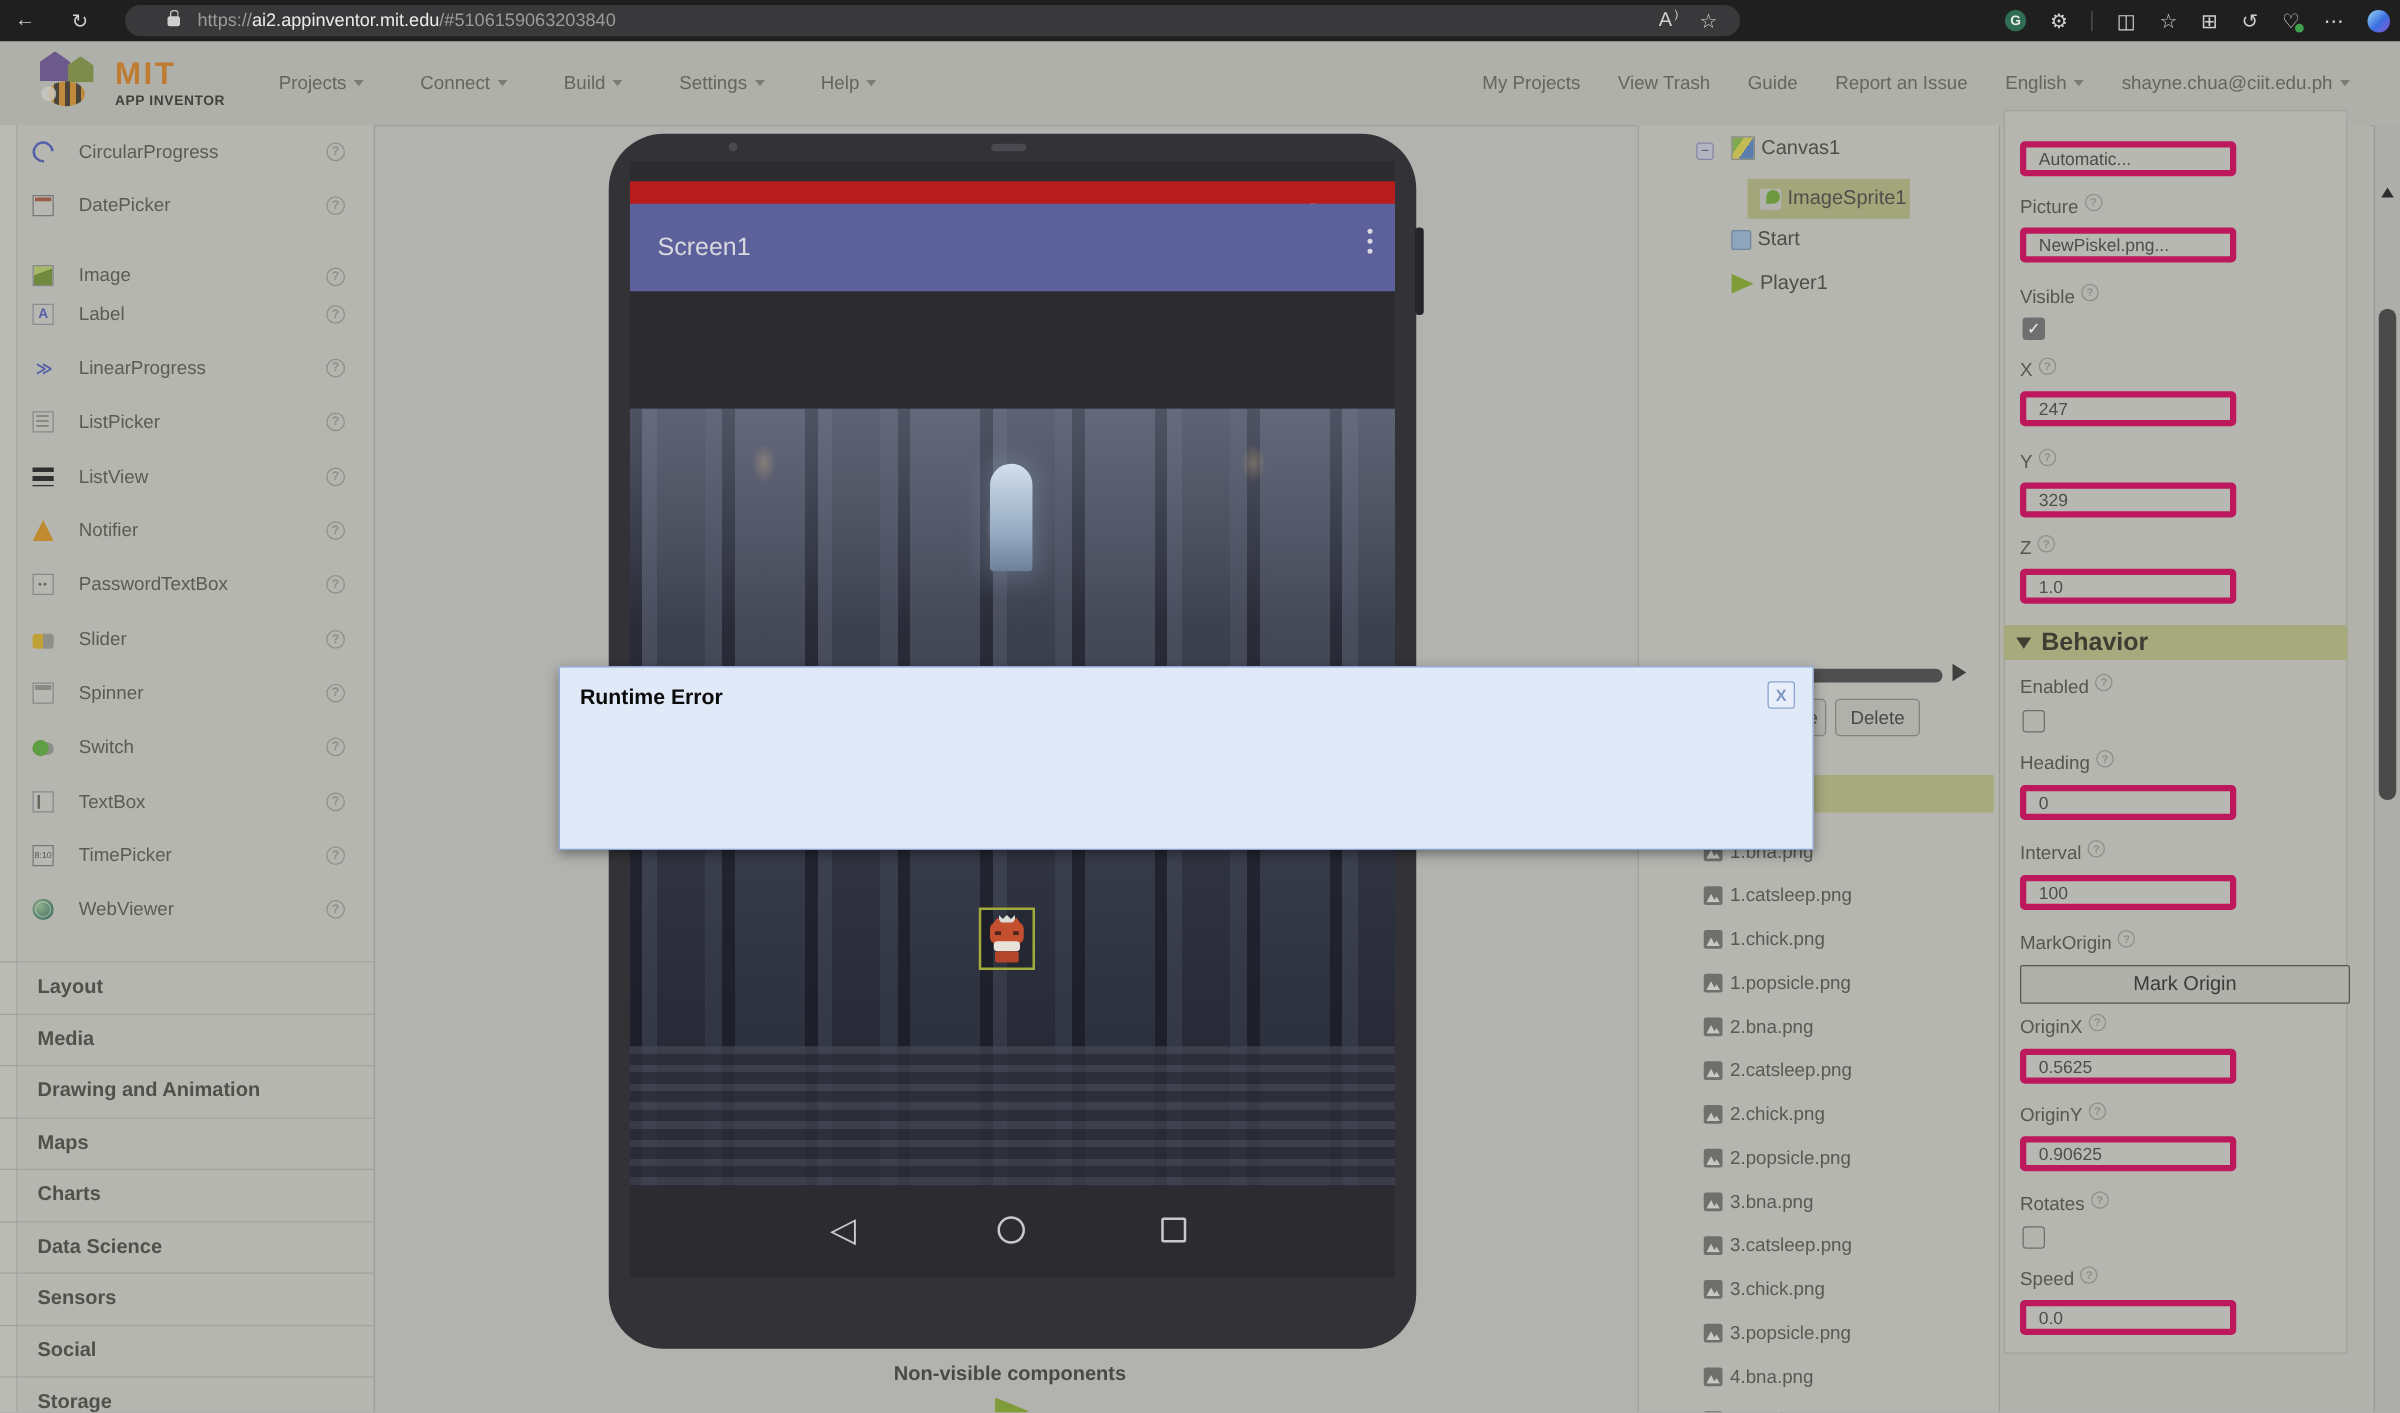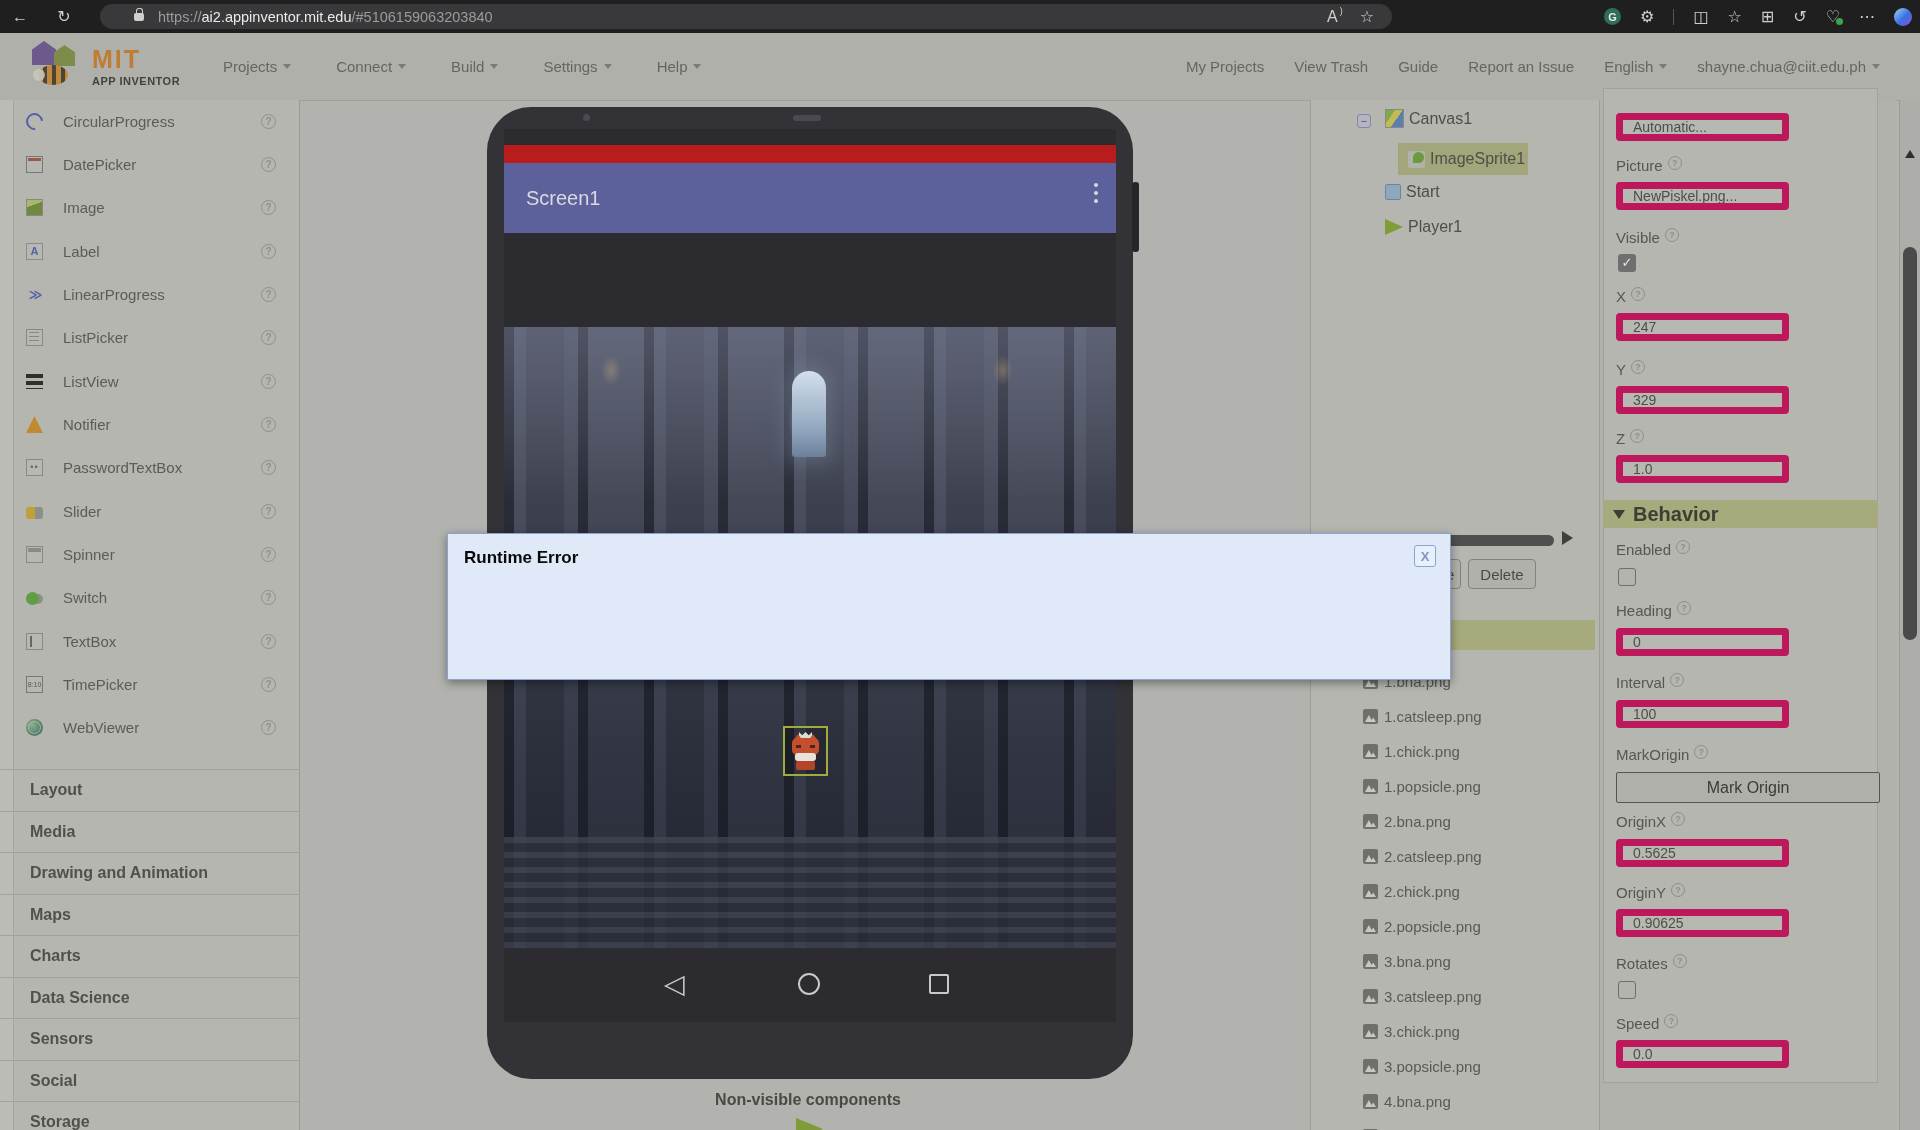--- a/index.html
+++ b/index.html
@@ -158,21 +158,21 @@
   .media-ic::after{content:"";position:absolute;left:2px;bottom:2px;width:11px;height:7px;background:#c9c9c4;clip-path:polygon(0 100%,35% 0,60% 70%,75% 35%,100% 100%);}
   .media-name{font-size:15px;color:#5a5a54;margin-left:6px;white-space:nowrap;}
 
   
   .properties{position:absolute;left:1600px;top:67px;width:296px;height:1030px;background:#b2b2ad;}
   .prop-box{position:absolute;left:3px;top:-12px;width:275px;height:995px;background:#b6b6b1;border:1px solid #a2a29d;box-sizing:border-box;}
   .prop-label{position:absolute;left:16px;font-size:15px;color:#57574f;white-space:nowrap;}
   .prop-help{display:inline-flex;width:14px;height:14px;border:1.5px solid #8f8f89;border-radius:50%;color:#8f8f89;
     font-size:9px;font-weight:bold;align-items:center;justify-content:center;box-sizing:border-box;
     margin-left:5px;transform:translateY(-5px);}
-  .prop-input{position:absolute;left:16px;width:173px;height:28px;border:7px solid #be185d;border-radius:4px;
+  .prop-input{position:absolute;left:16px;width:173px;height:28px;border:5px solid #be185d;border-radius:4px;
     background:#b8b8b3;color:#4e4e49;font-size:14px;padding:0 10px;box-sizing:border-box;font-family:inherit;}
   .checkbox{position:absolute;left:18px;width:18px;height:18px;border-radius:3px;box-sizing:border-box;}
   .cb-on{background:#6f6f6f;color:#e8e8e8;font-size:13px;font-weight:bold;text-align:center;line-height:18px;}
   .cb-off{background:#b4b4af;border:1.5px solid #6f6f6a;}
   .behavior-bar{position:absolute;left:3px;top:400px;width:275px;height:28px;background:#a7aa7d;
     display:flex;align-items:center;}
   .behavior-tri{width:0;height:0;border-left:6px solid transparent;border-right:6px solid transparent;
     border-top:9px solid #3e3e33;margin-left:10px;}
   .behavior-label{font-size:20px;font-weight:bold;color:#3e3e33;margin-left:8px;}
   .markorigin-btn{position:absolute;left:16px;top:672px;width:262px;height:29px;border:1px solid #55554f;
@@ -275,21 +275,21 @@
     <div class="pal-item" style="top:0px;">
         <span class="pal-ic ic-circularprogress"></span>
         <span class="pal-label">CircularProgress</span>
         <span class="help">?</span>
       </div>
     <div class="pal-item" style="top:43px;">
         <span class="pal-ic ic-datepicker"></span>
         <span class="pal-label">DatePicker</span>
         <span class="help">?</span>
       </div>
-    <div class="pal-item" style="top:86px;">
+    <div class="pal-item" style="top:86px;align-items:flex-end;">
         <span class="pal-ic ic-image"></span>
         <span class="pal-label">Image</span>
         <span class="help">?</span>
       </div>
     <div class="pal-item" style="top:130px;">
         <span class="pal-ic ic-label">A</span>
         <span class="pal-label">Label</span>
         <span class="help">?</span>
       </div>
     <div class="pal-item" style="top:173px;">

